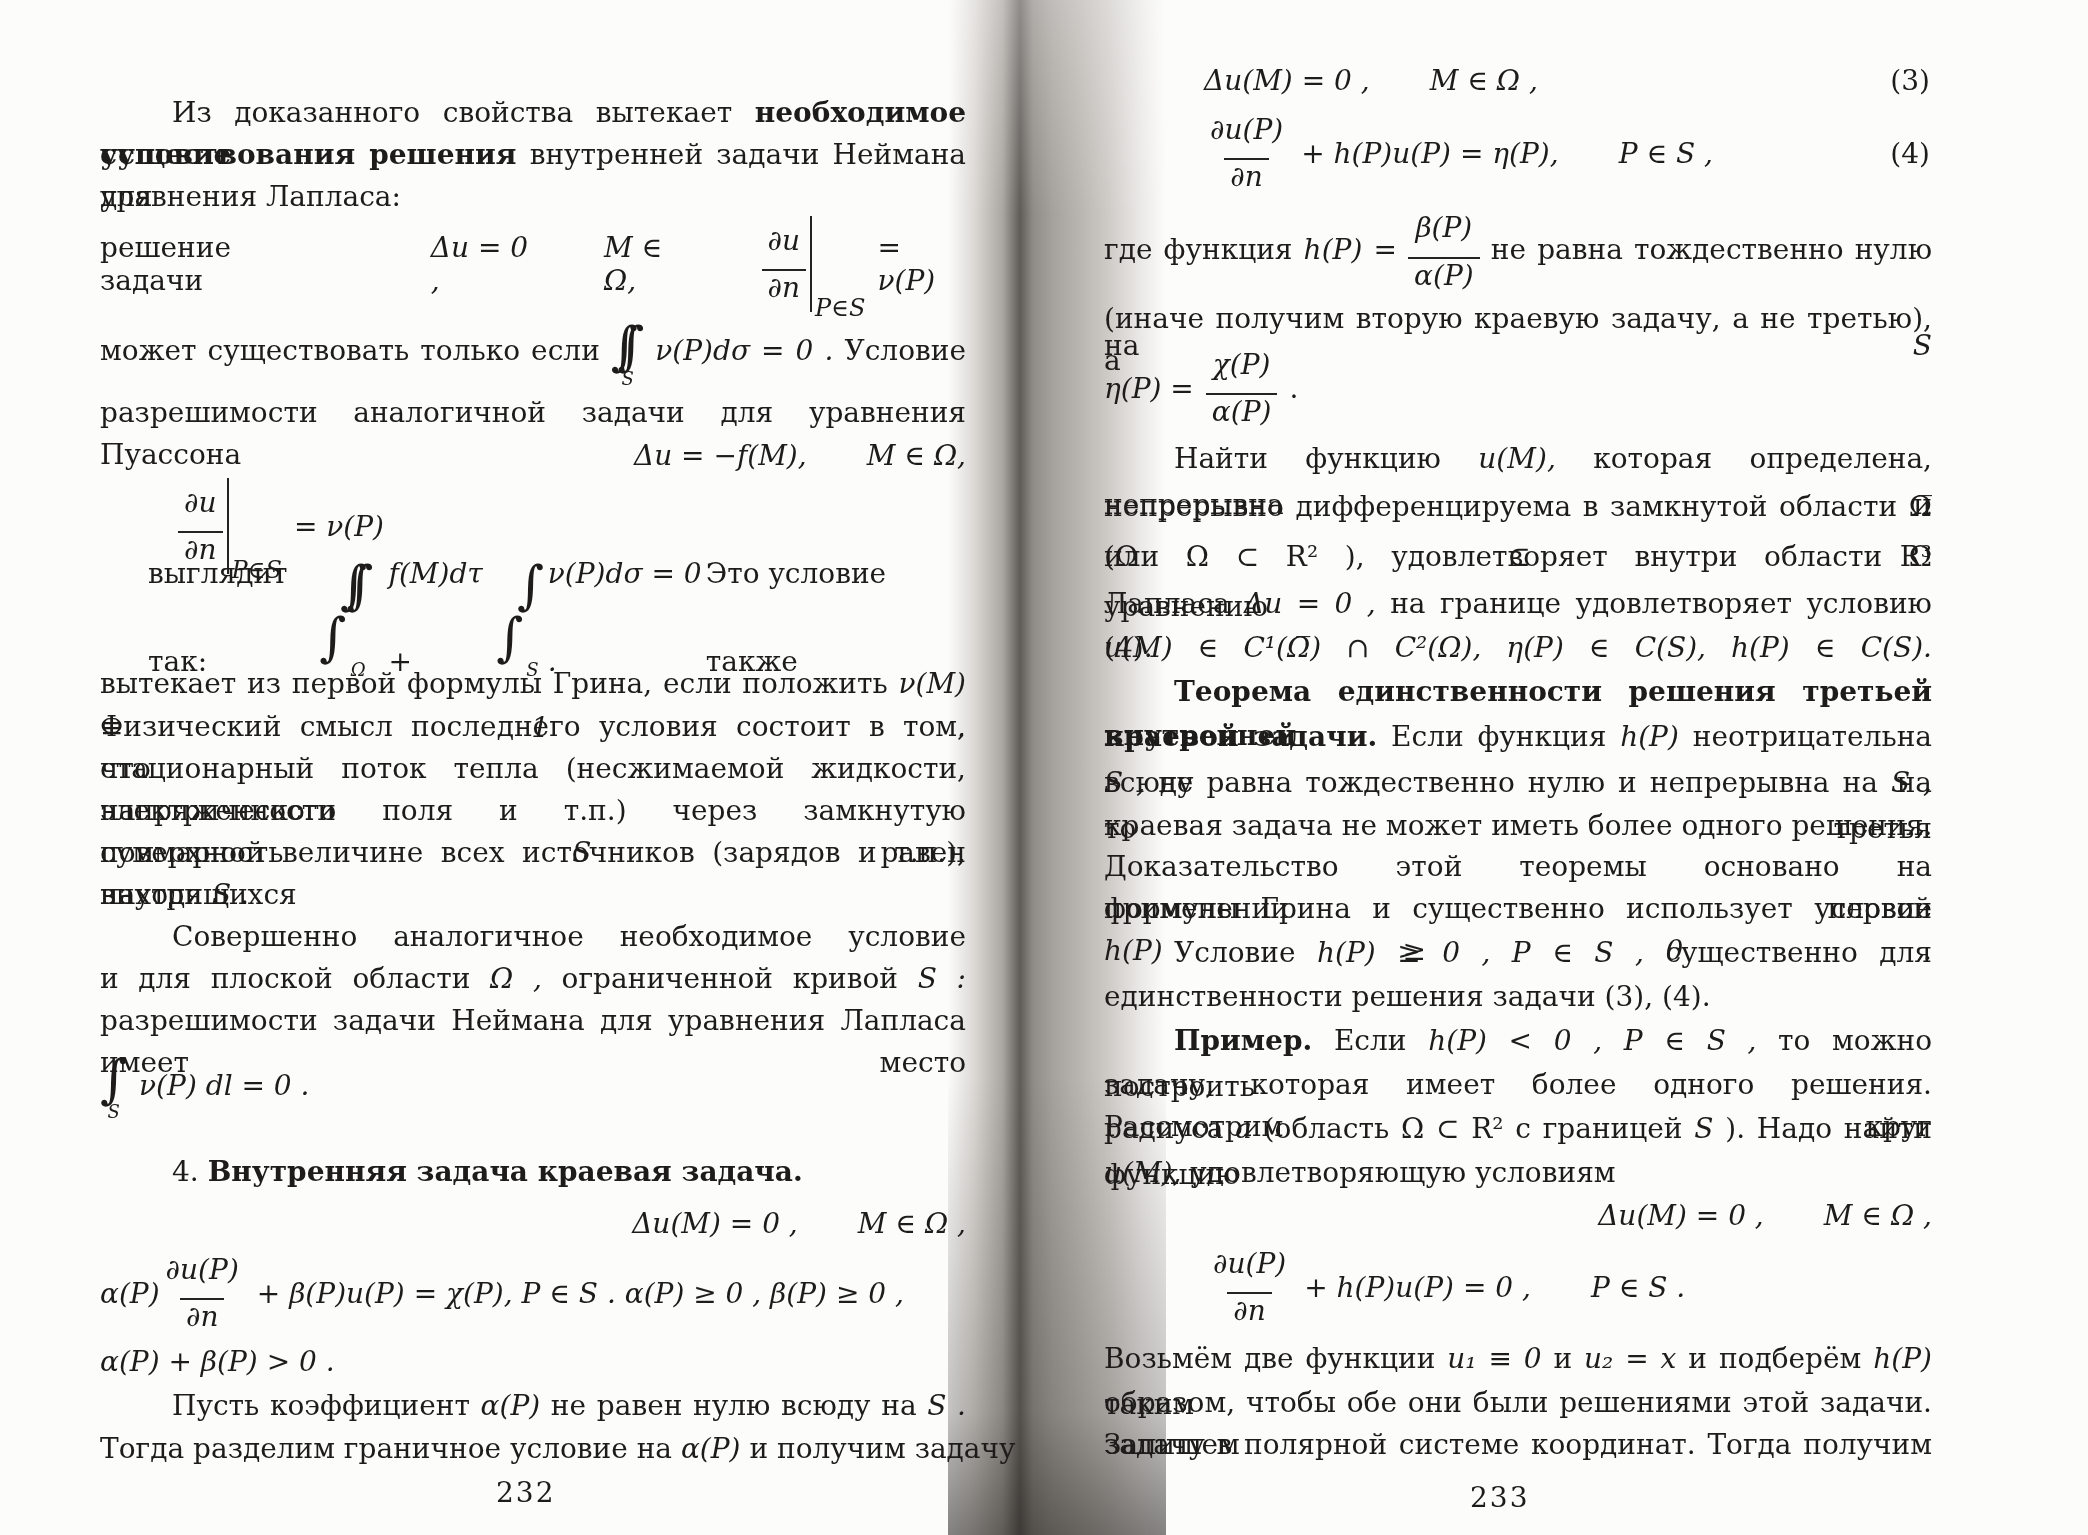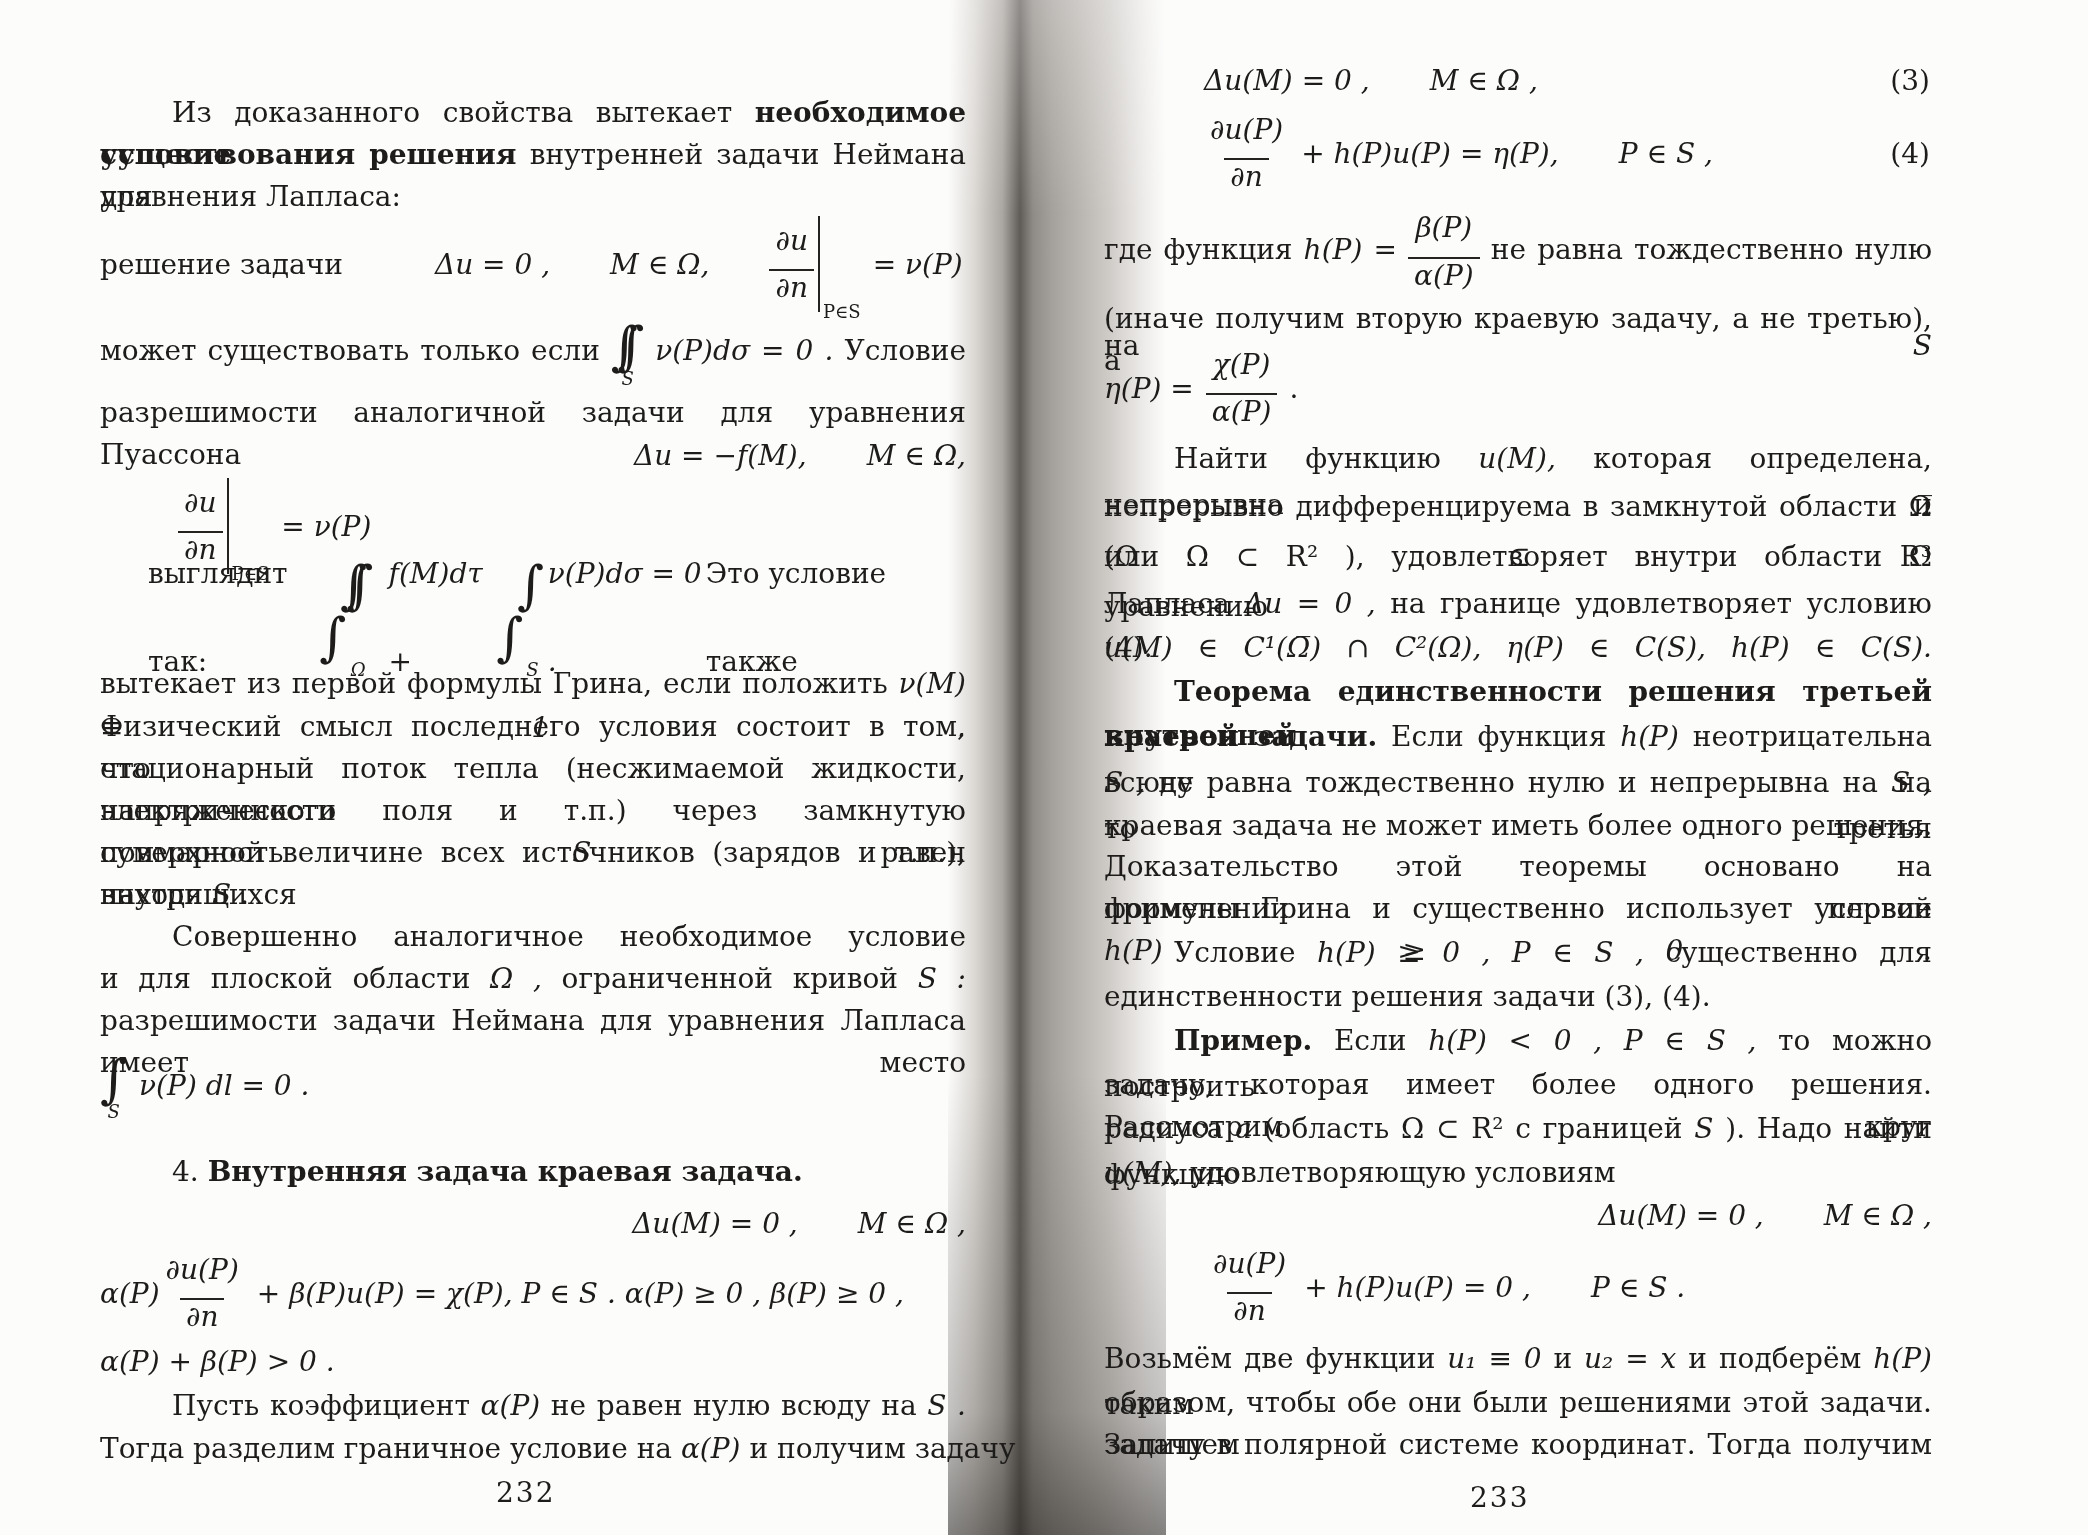--- a/index.html
+++ b/index.html
@@ -44,21 +44,21 @@
   .ind70{text-indent:70px;}
   .disp{display:flex;align-items:center;position:relative;}
   .sb{justify-content:space-between;margin-left:48px;}
   
   .fr{display:inline-flex;flex-direction:column;align-items:center;vertical-align:middle;line-height:1.12;font-style:italic;}
   .fr .nu{padding:0 6px 13px;}
   .fr .de{border-top:2px solid #25231f;padding:1px 6px 0;}
   
   .ev{display:inline-flex;align-items:center;vertical-align:middle;}
   .evbar{width:2px;height:96px;background:#25231f;margin-left:4px;}
-  .evsub{font-size:18px;align-self:flex-end;transform:translateY(10px);margin-left:3px;}
+  .evsub{font-size:24px;font-style:italic;align-self:flex-end;transform:translateY(10px);margin-left:3px;}
   
   .bigint{display:inline-flex;flex-direction:column;align-items:center;vertical-align:middle;}
   .isym{font-size:52px;line-height:52px;}
   .isym .i2{display:inline-block;margin-left:-0.40em;}
   .ilim{font-size:18px;font-style:italic;line-height:14px;margin-top:0px;}
   .eqnum{position:absolute;right:2px;top:50%;transform:translateY(-50%);font-style:normal;}
   
   .mlXS{margin-left:12px;}.mlM{margin-left:60px;}.mlL{margin-left:92px;}
   .grp{display:inline-flex;align-items:center;}
   

